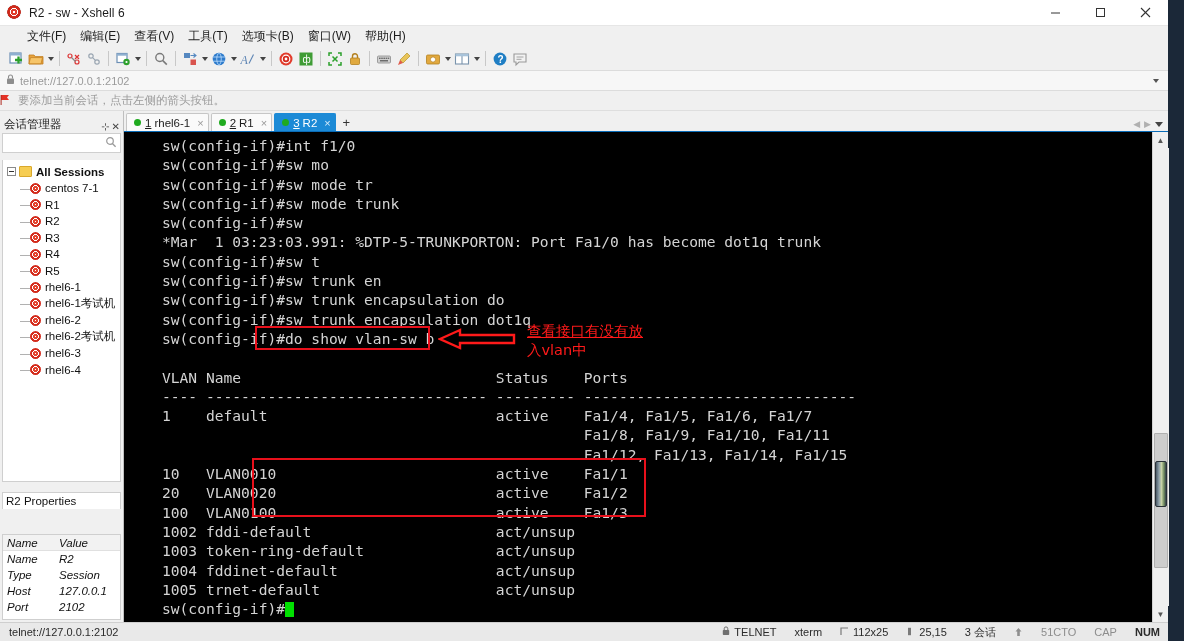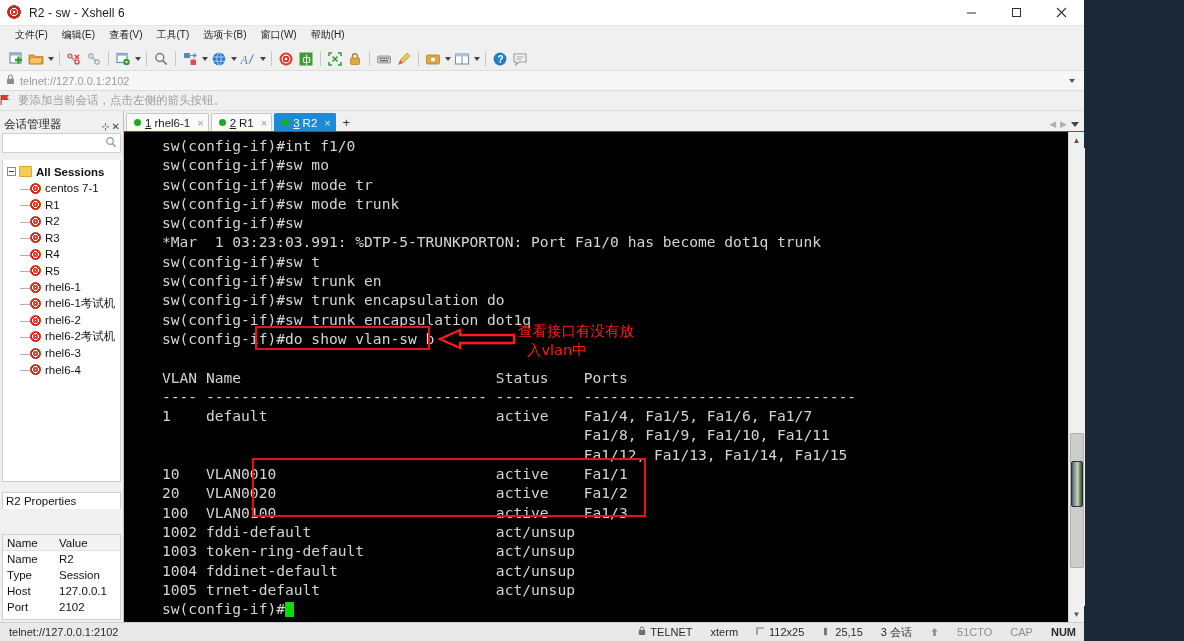--- a/index.html
+++ b/index.html
@@ -5,21 +5,21 @@
   * { box-sizing: border-box; }
   html, body {
     margin: 0; padding: 0;
     width: 1184px; height: 641px;
     overflow: hidden;
     font-family: "Liberation Sans", sans-serif;
     background: #1b2838;
   }
   #app {
     position: relative;
-    width: 1084px; height: 641px;
+    width: 1168px; height: 641px;
     background: #ffffff;
     display: flex; flex-direction: column;
   }
 
   
   .titlebar {
     height: 26px; min-height: 26px;
     background: #ffffff;
     display: flex; align-items: center;
     border-bottom: 1px solid #e6e6e6;
@@ -42,23 +42,23 @@
     width: 45px; height: 26px;
     display: flex; align-items: center; justify-content: center;
     font-size: 11px; color: #333;
   }
   .winbtn svg { display:block; }
 
   
   .menubar {
     height: 21px; min-height: 21px;
     background: #f0f0f0;
-    display: flex; align-items: flex-start;
-    padding-left: 8px;
-    font-size: 10px; color: #1c1c1c;
+    display: flex; align-items: flex-end;
+    padding-left: 20px;
+    font-size: 12px; color: #1c1c1c;
   }
   .menubar .mi { padding: 2px 7px; white-space: nowrap; }
 
   
   .toolbar {
     height: 24px; min-height: 24px;
     background: #f0f0f0;
     display: flex; align-items: center;
     padding-left: 6px; gap: 0px;
     border-bottom: 1px solid #dcdcdc;
@@ -159,21 +159,21 @@
     display: flex; flex-direction: column;
     margin-top: 3px;
     gap: 25px;
   }
   .props-title {
     font-size: 11.5px; color:#111; padding: 2px 0 2px 3px;
     background:#fff; border:1px solid #cfcfcf; border-bottom:none; margin: 0 2px;
   }
   .props-table {
     flex: 1; background:#fff; border:1px solid #cfcfcf; margin: 0 2px 2px 2px;
-    font-size: 11.5px; color: #111; overflow: hidden;
+    font-size: 11.5px; color: #111; overflow: hidden; font-style: italic;
   }
   .prow { display: flex; height: 16px; align-items: center; }
   .prow.head { background:#f2f2f2; border-bottom:1px solid #e0e0e0; }
   .pk { width: 56px; padding-left: 4px; white-space:nowrap; overflow:hidden; }
   .pv { flex:1; white-space:nowrap; overflow:hidden; }
 
   
   .rightpanel { flex: 1; display: flex; flex-direction: column; min-width: 0; }
   .tabstrip {
     height: 21px; min-height: 21px;
@@ -641,21 +641,21 @@
 
       <div class="termwrap">
         <div class="terminal" id="terminal"><div class="termline">sw(config-if)#int f1/0</div><div class="termline">sw(config-if)#sw mo</div><div class="termline">sw(config-if)#sw mode tr</div><div class="termline">sw(config-if)#sw mode trunk</div><div class="termline">sw(config-if)#sw</div><div class="termline">*Mar  1 03:23:03.991: %DTP-5-TRUNKPORTON: Port Fa1/0 has become dot1q trunk</div><div class="termline">sw(config-if)#sw t</div><div class="termline">sw(config-if)#sw trunk en</div><div class="termline">sw(config-if)#sw trunk encapsulation do</div><div class="termline">sw(config-if)#sw trunk encapsulation dot1q</div><div class="termline">sw(config-if)#do show vlan-sw b</div><div class="termline"></div><div class="termline">VLAN Name                             Status    Ports</div><div class="termline">---- -------------------------------- --------- -------------------------------</div><div class="termline">1    default                          active    Fa1/4, Fa1/5, Fa1/6, Fa1/7</div><div class="termline">                                                Fa1/8, Fa1/9, Fa1/10, Fa1/11</div><div class="termline">                                                Fa1/12, Fa1/13, Fa1/14, Fa1/15</div><div class="termline">10   VLAN0010                         active    Fa1/1</div><div class="termline">20   VLAN0020                         active    Fa1/2</div><div class="termline">100  VLAN0100                         active    Fa1/3</div><div class="termline">1002 fddi-default                     act/unsup</div><div class="termline">1003 token-ring-default               act/unsup</div><div class="termline">1004 fddinet-default                  act/unsup</div><div class="termline">1005 trnet-default                    act/unsup</div><div class="termline">sw(config-if)#<span class="cursor"></span></div></div>
 
         <div class="ann-box" style="left:131px; top:194px; width:175px; height:24px;"></div>
         <div class="ann-arrow" style="left:314px; top:196px;">
           <svg width="78" height="22" viewBox="0 0 78 22">
             <path d="M2 11 L22 2 L22 7 L76 7 L76 15 L22 15 L22 20 Z" fill="none" stroke="#ff1a1a" stroke-width="2.4"></path>
           </svg>
         </div>
-        <div class="ann-text" style="left:394px; top:190px;">查看接口有没有放</div>
+        <div class="ann-text" style="left:403px; top:190px;text-decoration:underline;">查看接口有没有放</div>
         <div class="ann-text" style="left:403px; top:209px;">入vlan中</div>
         <div class="ann-box" style="left:128px; top:326px; width:394px; height:59px;"></div>
 
         <div class="vscroll">
           <div class="vs-btn">▲</div>
           <div class="vs-track">
             <div class="vs-thumb" style="top:285px; height:135px;"></div>
             <div class="vs-thumb2" style="top:313px; height:46px;"></div>
           </div>
           <div class="vs-btn">▼</div>

